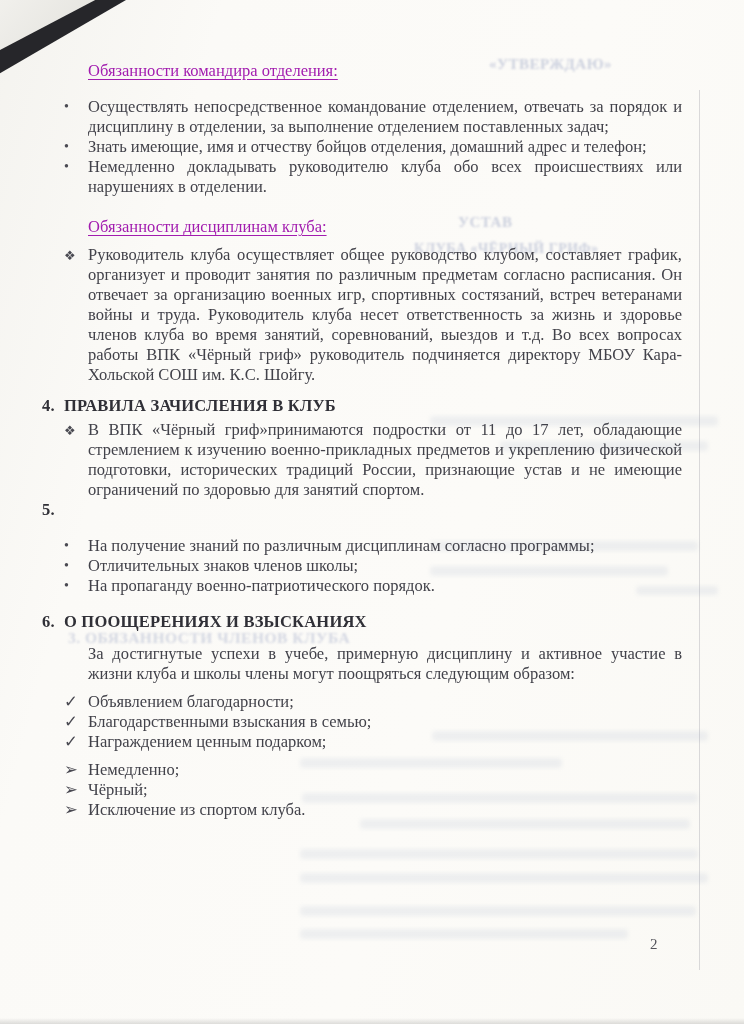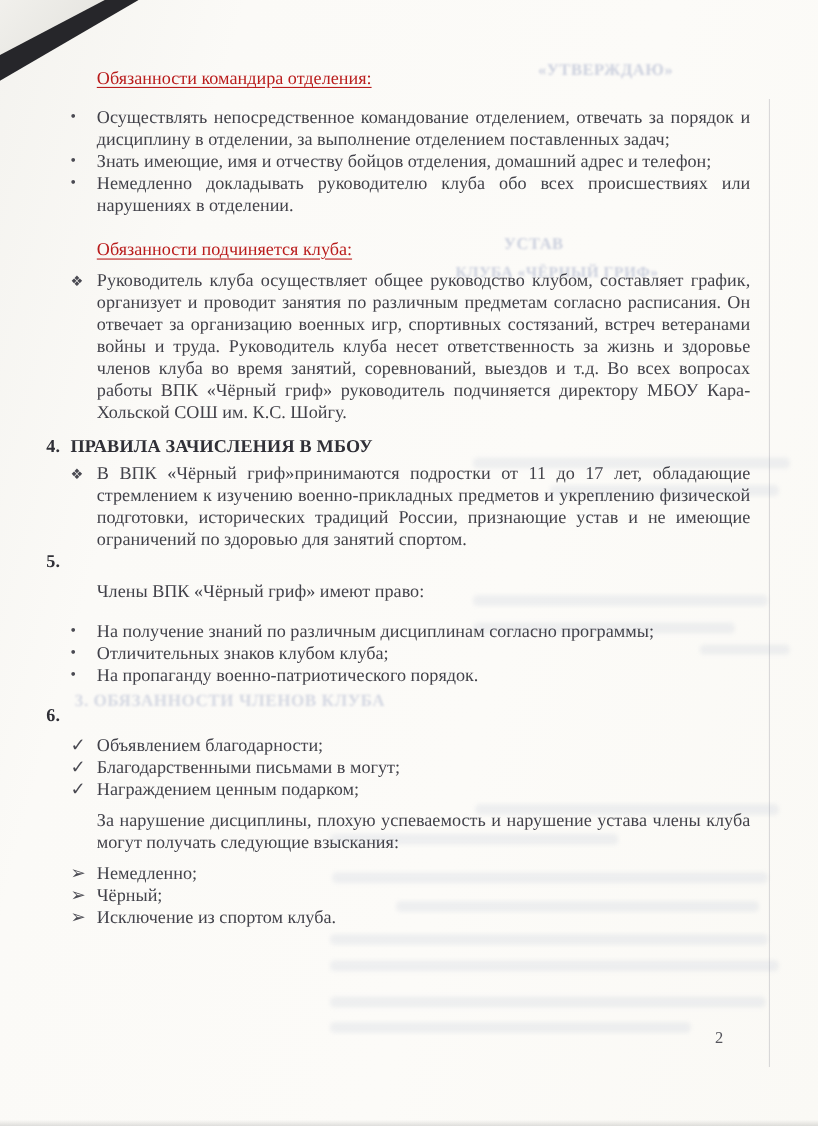--- a/index.html
+++ b/index.html
@@ -38,21 +38,21 @@
     position:absolute;background:rgba(128,142,184,0.11);
     border-radius:4px;filter:blur(2px);
   }
   
   .content{
     position:absolute;left:42px;right:62px;top:61px;
     font-size:16.5px;line-height:20px;
   }
   .u-head{
     margin:0 0 0 46px;width:-moz-fit-content;width:fit-content;
-    text-decoration:underline;text-underline-offset:3px;font-weight:400;color:#b91c1c;
+    text-decoration:underline;text-underline-offset:3px;font-weight:400;color:#a21caf;
   }
   .n-head{display:flex;font-weight:bold;color:#303037;letter-spacing:.2px;}
   .n-head .num{width:22px;flex:none;}
   .list{margin:0;}
   .li{display:flex;margin-left:22px;}
   .li .m{width:24px;flex:none;color:#4a4a52;}
   .li .m.dot{font-size:14px;}
   .li .m.dia{font-size:13px;padding-top:1px;}
   .li .t{flex:1;text-align:justify;}
   .para{margin-left:46px;text-align:justify;}
@@ -101,83 +101,83 @@
       <div class="li">
         <span class="m dot">•</span>
         <span class="t">Знать имеющие, имя и отчеству бойцов отделения, домашний адрес и телефон;</span>
       </div>
       <div class="li">
         <span class="m dot">•</span>
         <span class="t">Немедленно докладывать руководителю клуба обо всех происшествиях или нарушениях в отделении.</span>
       </div>
     </div>
 
-    <p class="u-head mt20">Обязанности подчиняется клуба:</p>
+    <p class="u-head mt20">Обязанности дисциплинам клуба:</p>
 
     <div class="list mt8">
       <div class="li">
         <span class="m dia">❖</span>
         <span class="t">Руководитель клуба осуществляет общее руководство клубом, составляет график, организует и проводит занятия по различным предметам согласно расписания. Он отвечает за организацию военных игр, спортивных состязаний, встреч ветеранами войны и труда. Руководитель клуба несет ответственность за жизнь и здоровье членов клуба во время занятий, соревнований, выездов и т.д. Во всех вопросах работы ВПК «Чёрный гриф» руководитель подчиняется директору МБОУ Кара-Хольской СОШ им. К.С. Шойгу.</span>
       </div>
     </div>
 
     <div class="n-head mt11">
       <span class="num">4.</span>
-      <span>ПРАВИЛА ЗАЧИСЛЕНИЯ В МБОУ</span>
+      <span>ПРАВИЛА ЗАЧИСЛЕНИЯ В КЛУБ</span>
     </div>
 
     <div class="list mt4">
       <div class="li">
         <span class="m dia">❖</span>
         <span class="t">В ВПК «Чёрный гриф»принимаются подростки от 11 до 17 лет, обладающие стремлением к изучению военно-прикладных предметов и укреплению физической подготовки, исторических традиций России, признающие устав и не имеющие ограничений по здоровью для занятий спортом.</span>
       </div>
     </div>
 
     <div class="n-head">
       <span class="num">5.</span>
     </div>
 
-    <p class="para mt8" style="margin-top:8px;margin-bottom:0;">Члены ВПК «Чёрный гриф» имеют право:</p>
 
     <div class="list mt16">
       <div class="li">
         <span class="m dot">•</span>
         <span class="t">На получение знаний по различным дисциплинам согласно программы;</span>
       </div>
       <div class="li">
         <span class="m dot">•</span>
-        <span class="t">Отличительных знаков клубом клуба;</span>
+        <span class="t">Отличительных знаков членов школы;</span>
       </div>
       <div class="li">
         <span class="m dot">•</span>
         <span class="t">На пропаганду военно-патриотического порядок.</span>
       </div>
     </div>
 
     <div class="n-head mt16">
       <span class="num">6.</span>
+      <span>О ПООЩЕРЕНИЯХ И ВЗЫСКАНИЯХ</span>
     </div>
 
+    <p class="para mt12" style="margin-bottom:0;">За достигнутые успехи в учебе, примерную дисциплину и активное участие в жизни клуба и школы члены могут поощряться следующим образом:</p>
 
     <div class="list mt8">
       <div class="li">
         <span class="m">✓</span>
         <span class="t">Объявлением благодарности;</span>
       </div>
       <div class="li">
         <span class="m">✓</span>
-        <span class="t">Благодарственными письмами в могут;</span>
+        <span class="t">Благодарственными взыскания в семью;</span>
       </div>
       <div class="li">
         <span class="m">✓</span>
         <span class="t">Награждением ценным подарком;</span>
       </div>
     </div>
 
-    <p class="para mt8" style="margin-bottom:0;">За нарушение дисциплины, плохую успеваемость и нарушение устава члены клуба могут получать следующие взыскания:</p>
 
     <div class="list mt8">
       <div class="li">
         <span class="m">➢</span>
         <span class="t">Немедленно;</span>
       </div>
       <div class="li">
         <span class="m">➢</span>
         <span class="t">Чёрный;</span>
       </div>

